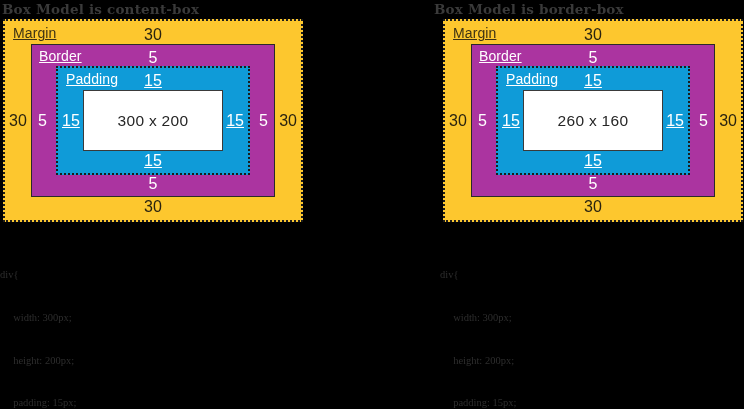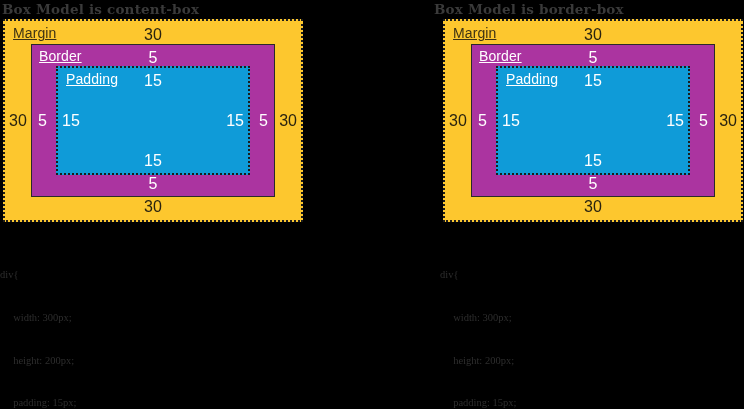--- a/index.html
+++ b/index.html
@@ -117,21 +117,21 @@
   .layer-margin > .num-right { right: 4px; }
 
   
   .layer-border > .num { color: #ffffff; }
   .layer-border > .num-left  { left: 6px; }
   .layer-border > .num-right { right: 6px; }
   .layer-border > .num-top    { top: 5px; }
   .layer-border > .num-bottom { bottom: 4px; }
 
   
-  .layer-padding > .num { color: #ffffff; }
+  .layer-padding > .num { color: #ffffff; text-decoration: underline; }
   .layer-padding > .num-left  { left: 4px; }
   .layer-padding > .num-right { right: 4px; }
   .layer-padding > .num-top    { top: 5px; }
   .layer-padding > .num-bottom { bottom: 4px; }
 
   
   .code-block {
     position: absolute;
     top: 240px;
     font-family: "DejaVu Sans Mono", "Liberation Mono", monospace;
@@ -169,20 +169,23 @@
           <span class="num num-right">5</span>
           <span class="num num-bottom">5</span>
 
           <div class="layer-padding">
             <span class="region-label label-padding">Padding</span>
             <span class="num num-top">15</span>
             <span class="num num-left">15</span>
             <span class="num num-right">15</span>
             <span class="num num-bottom">15</span>
 
+            <div class="layer-content">
+              <span class="content-size">300 x 200</span>
+            </div>
           </div>
         </div>
       </div>
     </div>
 
     <div class="code-block">
       <span class="code-line">div{</span>
       <span class="code-line">     width: 300px;</span>
       <span class="code-line">     height: 200px;</span>
       <span class="code-line">     padding: 15px;</span>
@@ -215,20 +218,23 @@
           <span class="num num-right">5</span>
           <span class="num num-bottom">5</span>
 
           <div class="layer-padding">
             <span class="region-label label-padding">Padding</span>
             <span class="num num-top">15</span>
             <span class="num num-left">15</span>
             <span class="num num-right">15</span>
             <span class="num num-bottom">15</span>
 
+            <div class="layer-content">
+              <span class="content-size">260 x 160</span>
+            </div>
           </div>
         </div>
       </div>
     </div>
 
     <div class="code-block">
       <span class="code-line">div{</span>
       <span class="code-line">     width: 300px;</span>
       <span class="code-line">     height: 200px;</span>
       <span class="code-line">     padding: 15px;</span>

